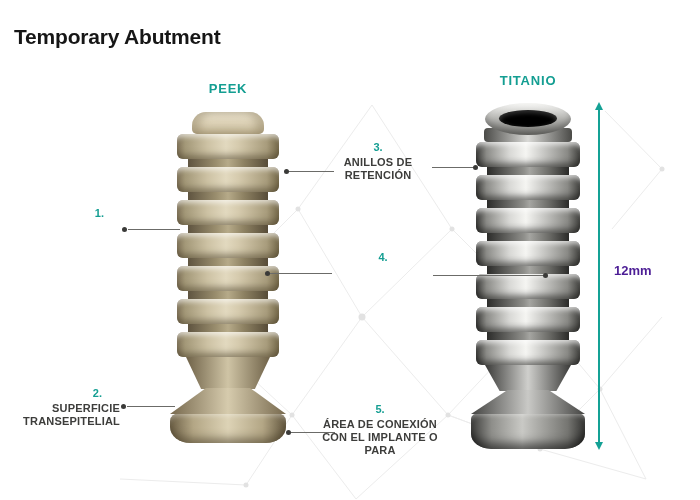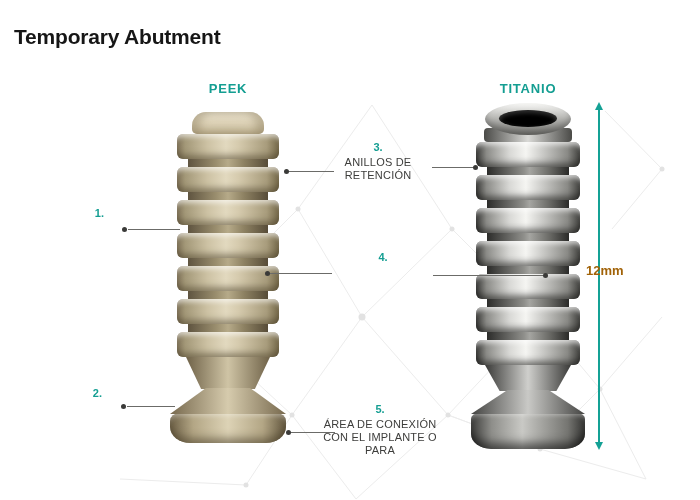--- a/index.html
+++ b/index.html
@@ -12,21 +12,21 @@
 
   .page-title{
     position:absolute;left:14px;top:8px;margin:0;z-index:3;
     font-size:21px;font-weight:700;color:#161616;letter-spacing:-0.2px;
   }
   .prod-label{
     position:absolute;z-index:3;width:100px;text-align:center;
     font-size:13px;font-weight:700;color:#149e92;letter-spacing:0.8px;
   }
   #pl-left{left:178px;top:64px;}
-  #pl-right{left:478px;top:64px;}
+  #pl-right{left:478px;top:56px;}
 
   
   .abutment{position:absolute;z-index:2;width:120px;display:flex;flex-direction:column;align-items:center;}
   .peek{left:168px;top:95px;}
   .ti{left:468px;top:86px;}
 
   .peek .cap{
     width:72px;height:22px;border-radius:14px 14px 5px 5px;
     background:linear-gradient(180deg,#efe8d5 0%,#ded3b8 45%,#c6b999 100%);
     box-shadow:inset -8px 0 8px rgba(120,105,75,.35), inset 8px 0 8px rgba(120,105,75,.35);
@@ -89,40 +89,40 @@
   .ti .collar{
     width:114px;height:36px;margin-top:-1px;
     border-radius:8px 8px 20px 20px / 6px 6px 15px 15px;
     background:linear-gradient(90deg,#3c3c3a 0%,#8e8e8a 18%,#c9c9c5 45%,#a9a9a5 60%,#757571 85%,#343432 100%);
     box-shadow:inset 0 -11px 10px -5px rgba(0,0,0,.55), inset 0 5px 5px -3px rgba(255,255,255,.4);
   }
 
   
   .callout{position:absolute;z-index:3;}
   .c-num{font-size:11px;font-weight:700;color:#149e92;margin-bottom:3px;}
-  .c-label{font-size:11px;line-height:13px;color:#3d3d3b;letter-spacing:0.2px;}
+  .c-label{font-size:11px;line-height:13px;color:#3d3d3b;letter-spacing:0.2px;font-weight:bold;}
   .align-right{text-align:right;}
   .align-right .c-num{padding-right:18px;}
   .align-center{text-align:center;}
 
   #c1{left:22px;top:190px;width:100px;}
   #c2{left:20px;top:370px;width:100px;}
   #c3{left:328px;top:124px;width:100px;}
   #c4{left:335px;top:234px;width:96px;}
   #c5{left:322px;top:386px;width:116px;}
 
   .leader{position:absolute;height:1px;background:#6b6b68;z-index:4;}
   .dot{position:absolute;width:5px;height:5px;border-radius:50%;background:#3a3a38;z-index:4;}
 
   
   .dim-line{position:absolute;left:598px;top:92px;width:2px;height:334px;background:#14a195;z-index:3;}
   .dim-arrow{position:absolute;left:595px;width:0;height:0;border-left:4px solid transparent;border-right:4px solid transparent;z-index:3;}
   .dim-arrow.up{top:85px;border-bottom:8px solid #14a195;}
   .dim-arrow.down{top:425px;border-top:8px solid #14a195;}
-  .dim-label{position:absolute;left:586px;top:246px;font-size:13px;font-weight:700;color:#a16207;z-index:3;}
+  .dim-label{position:absolute;left:614px;top:246px;font-size:13px;font-weight:700;color:#4c1d95;z-index:3;}
 </style>
 </head>
 <body>
 
 <div class="stage">
 
   <svg class="mesh" width="700" height="500" viewBox="0 0 700 500">
     <g stroke="#ececec" stroke-width="1" fill="none">
       <path d="M372 88 L298 192 L362 300 L292 398 L246 468"></path>
       <path d="M372 88 L452 212 L362 300 L448 398 L356 482"></path>
@@ -197,20 +197,21 @@
     <div class="neck"></div>
     <div class="flare"></div>
     <div class="collar"></div>
   </div>
 
   <div class="callout align-right" id="c1">
     <div class="c-num">1.</div>
   </div>
   <div class="callout align-right" id="c2">
     <div class="c-num">2.</div>
+    <div class="c-label">SUPERFICIE TRANSEPITELIAL</div>
   </div>
   <div class="callout align-center" id="c3">
     <div class="c-num">3.</div>
     <div class="c-label">ANILLOS DE RETENCIÓN</div>
   </div>
   <div class="callout align-center" id="c4">
     <div class="c-num">4.</div>
   </div>
   <div class="callout align-center" id="c5">
     <div class="c-num">5.</div>

